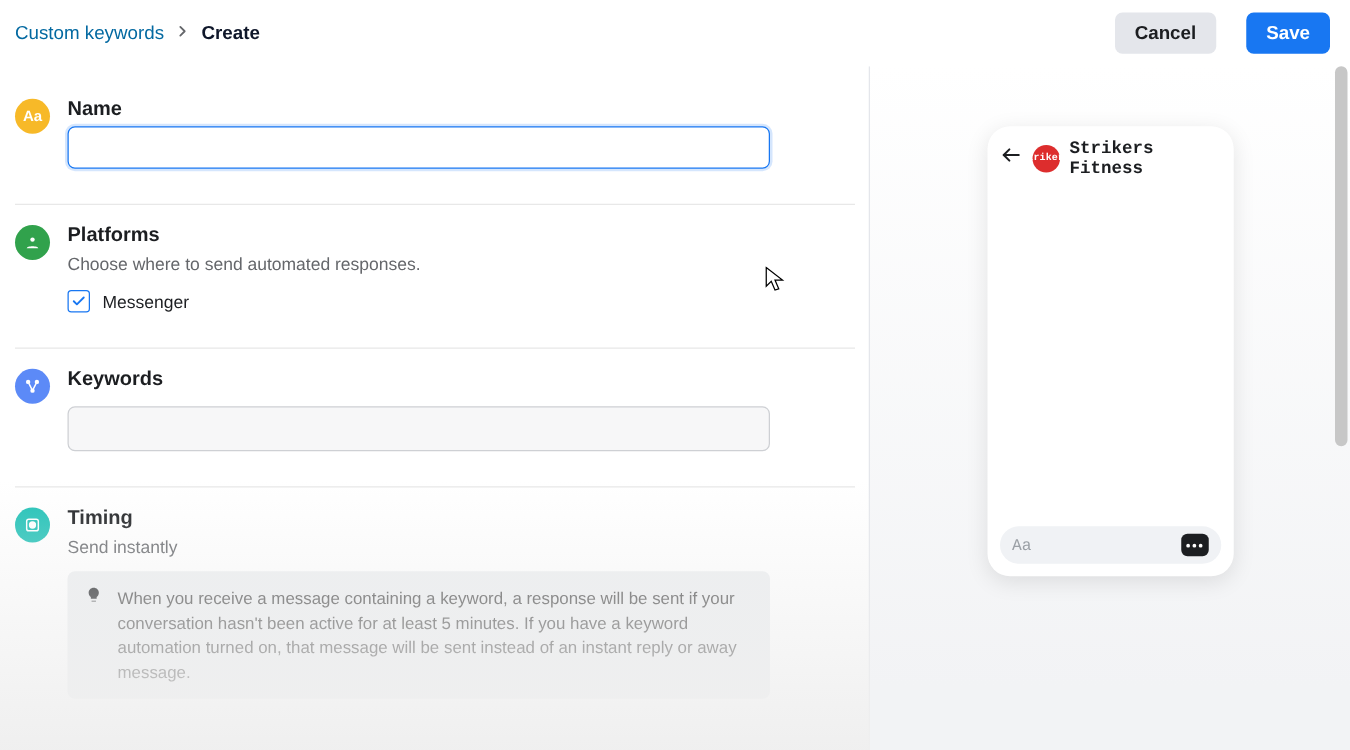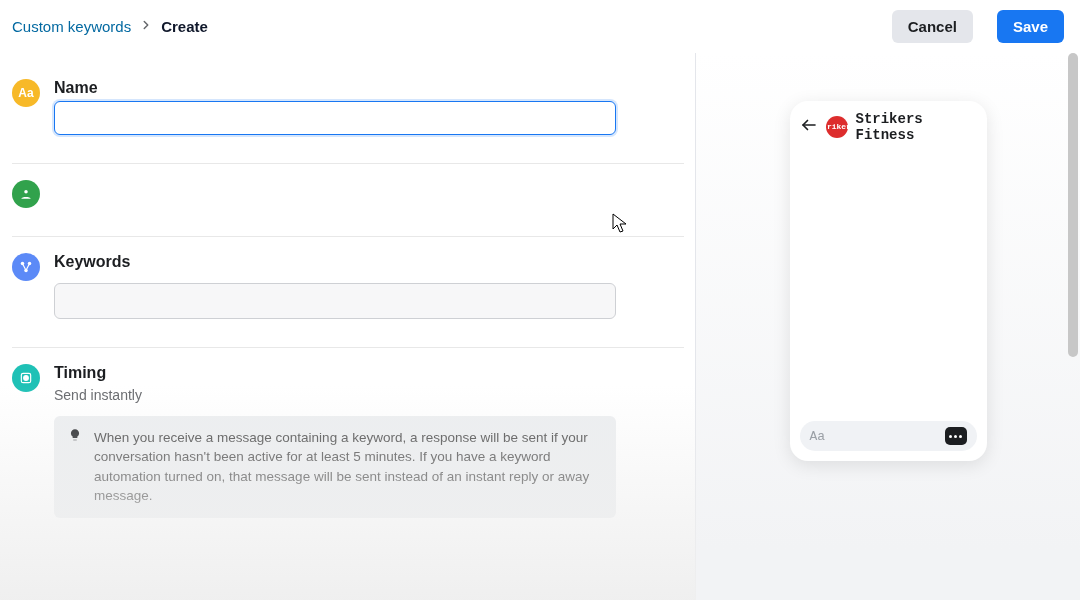--- a/index.html
+++ b/index.html
@@ -205,20 +205,32 @@
       </div>
     </div>
 
     <div class="section">
       <div class="icon-circ ic-plat">
         <svg width="14" height="14" viewBox="0 0 24 24" fill="#fff">
             <circle cx="12" cy="8" r="3"></circle>
             <path d="M4 20c0-4 16-4 16 0"></path>
           </svg>
       </div>
+      <div class="content">
+        <h3>Platforms</h3>
+        <div class="sub">Choose where to send automated responses.</div>
+        <div class="checkbox-row">
+          <div class="checkbox">
+            <svg width="12" height="12" viewBox="0 0 24 24" fill="none" stroke="#1877f2" stroke-width="3" stroke-linecap="round" stroke-linejoin="round">
+                <polyline points="20 6 9 17 4 12"></polyline>
+              </svg>
+          </div>
+          <span>Messenger</span>
+        </div>
+      </div>
     </div>
 
     <div class="section">
       <div class="icon-circ ic-key">
         <svg width="14" height="14" viewBox="0 0 24 24" fill="#fff">
             <circle cx="6" cy="6" r="3"></circle>
             <circle cx="18" cy="6" r="3"></circle>
             <circle cx="12" cy="18" r="3"></circle>
             <path d="M7 8l4 8M17 8l-4 8" stroke="#fff" stroke-width="2"></path>
           </svg>

